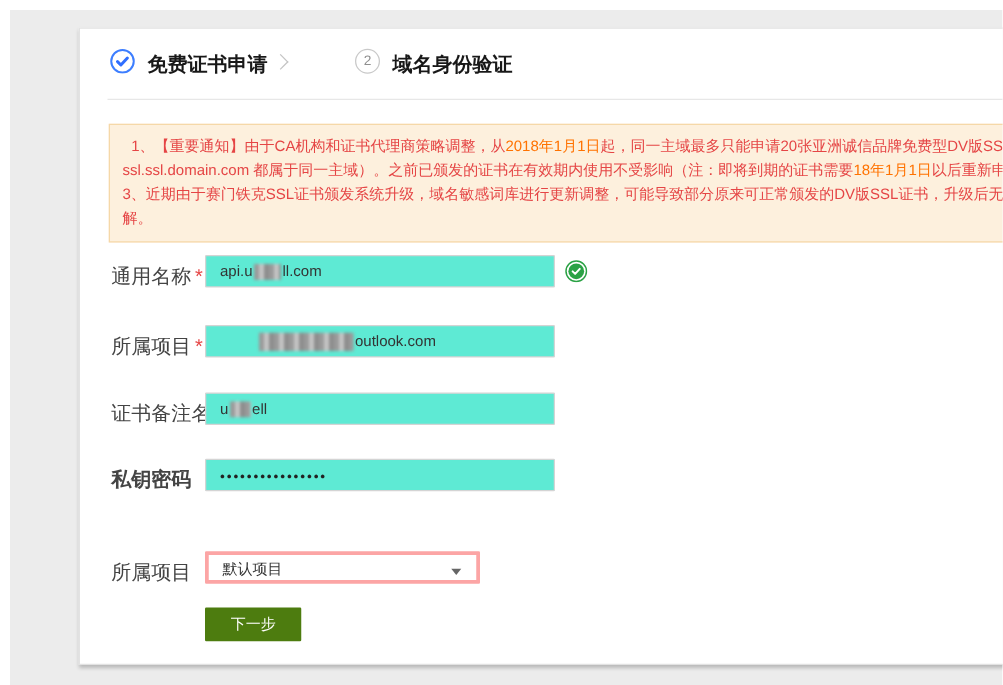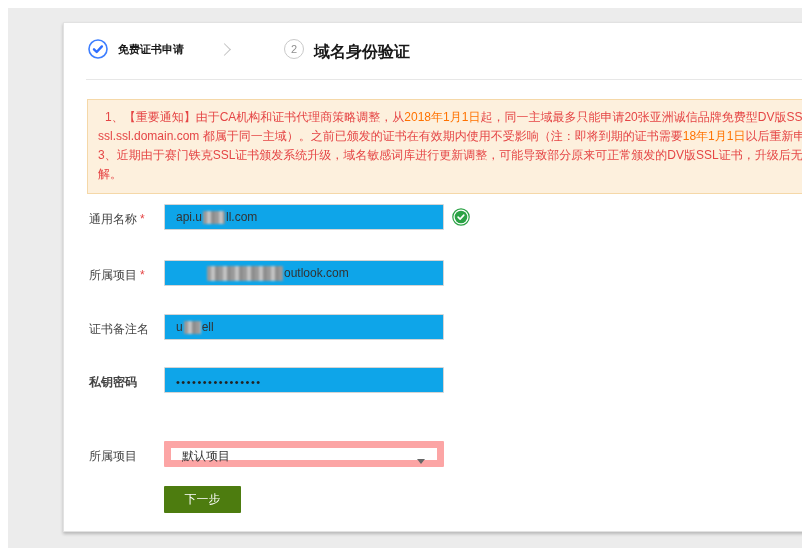--- a/index.html
+++ b/index.html
@@ -11,21 +11,21 @@
   }
   .gray-panel{position:absolute;left:8px;top:8px;right:0;bottom:0;background:#ececec;}
   .card{
     position:absolute;left:63px;top:22px;width:780px;height:510px;
     background:#ffffff;border:1px solid #e2e2e2;
     box-shadow:0 2px 3px rgba(0,0,0,0.22);
     box-sizing:border-box;
   }
   
   .step-icon{position:absolute;left:24px;top:16px;width:20px;height:20px;}
-  .step1-label{position:absolute;left:54px;top:19px;font-size:11px;font-weight:700;color:#181818;}
+  .step1-label{position:absolute;left:54px;top:19px;font-size:16px;font-weight:700;color:#181818;}
   .step-chevron{
     position:absolute;left:156px;top:22px;width:8px;height:8px;
     border-top:1px solid #c3c3c3;border-right:1px solid #c3c3c3;
     transform:rotate(45deg);
   }
   .step2-circle{
     position:absolute;left:220px;top:16px;width:20px;height:20px;border-radius:50%;
     border:1px solid #c9c9c9;box-sizing:border-box;
     font-size:11px;color:#8f8f8f;display:flex;align-items:center;justify-content:center;
   }
@@ -36,44 +36,44 @@
     position:absolute;left:23px;top:76px;width:740px;height:95px;
     background:#fdf0dd;border:1px solid #f5d8a8;box-sizing:border-box;
     padding:8px 10px 0 10px;overflow:hidden;
   }
   .notice-line{
     white-space:nowrap;font-size:12px;line-height:19px;color:#e54545;overflow:visible;
   }
   .notice-line:first-child{padding-left:7px;}
   .notice-line .hl{color:#ff7200;}
   
-  .row-label{position:absolute;left:25px;font-size:12px;color:#444444;}
+  .row-label{position:absolute;left:25px;font-size:16px;color:#444444;}
   .req{color:#e54545;margin-left:3px;}
   .tc-input{
     position:absolute;left:100px;width:280px;height:26px;box-sizing:border-box;
-    border:1px solid #d4d4d4;border-radius:1px;background:#0ea5e9;
+    border:1px solid #d4d4d4;border-radius:1px;background:#5eead4;
     font-size:12px;color:#333;display:flex;align-items:center;padding:0 11px;
     white-space:nowrap;overflow:hidden;
   }
   .redact{
     display:inline-block;height:13px;border-radius:1px;vertical-align:-2px;
     background:repeating-linear-gradient(90deg,#9a9a9a 0 4px,#c4c4c4 4px 8px,#8d8d8d 8px 12px),
                repeating-linear-gradient(0deg,rgba(255,255,255,.35) 0 3px,rgba(0,0,0,.12) 3px 6px);
     filter:blur(1.3px);
   }
   .redact-a{width:22px;margin:0 1px;}
   .redact-b{width:76px;height:15px;margin-right:1px;}
   .redact-c{width:17px;margin:0 1px;}
   .pw{font-size:11px;letter-spacing:1.5px;color:#222;padding-top:4px;}
   .check-ok{position:absolute;left:388px;width:18px;height:18px;}
   .hint{position:absolute;left:100px;top:383px;font-size:12px;color:#5f5f5f;white-space:nowrap;}
   .hint .link{color:#ff7200;cursor:pointer;}
-  .tc-select{cursor:pointer;position:absolute;left:100px;width:280px;height:26px;box-sizing:border-box;
-    border:7px solid #fca5a5;border-radius:1px;background:#fff;
-    font-size:12px;color:#333;display:flex;align-items:flex-start;padding:0 11px;}
+  .tc-select{cursor:pointer;position:absolute;left:100px;width:220px;height:26px;box-sizing:border-box;
+    border:3px solid #fca5a5;border-radius:1px;background:#fff;
+    font-size:12px;color:#333;display:flex;align-items:flex-end;padding:0 11px;}
   .caret{
     position:absolute;right:12px;top:11px;width:0;height:0;
     border-left:4px solid transparent;border-right:4px solid transparent;
     border-top:5px solid #666;
   }
   .next-btn{
     position:absolute;left:100px;top:463px;width:77px;height:27px;
     background:#4d7c0f;color:#ffffff;border:none;border-radius:1px;
     font-size:12px;font-family:inherit;cursor:pointer;
   }

